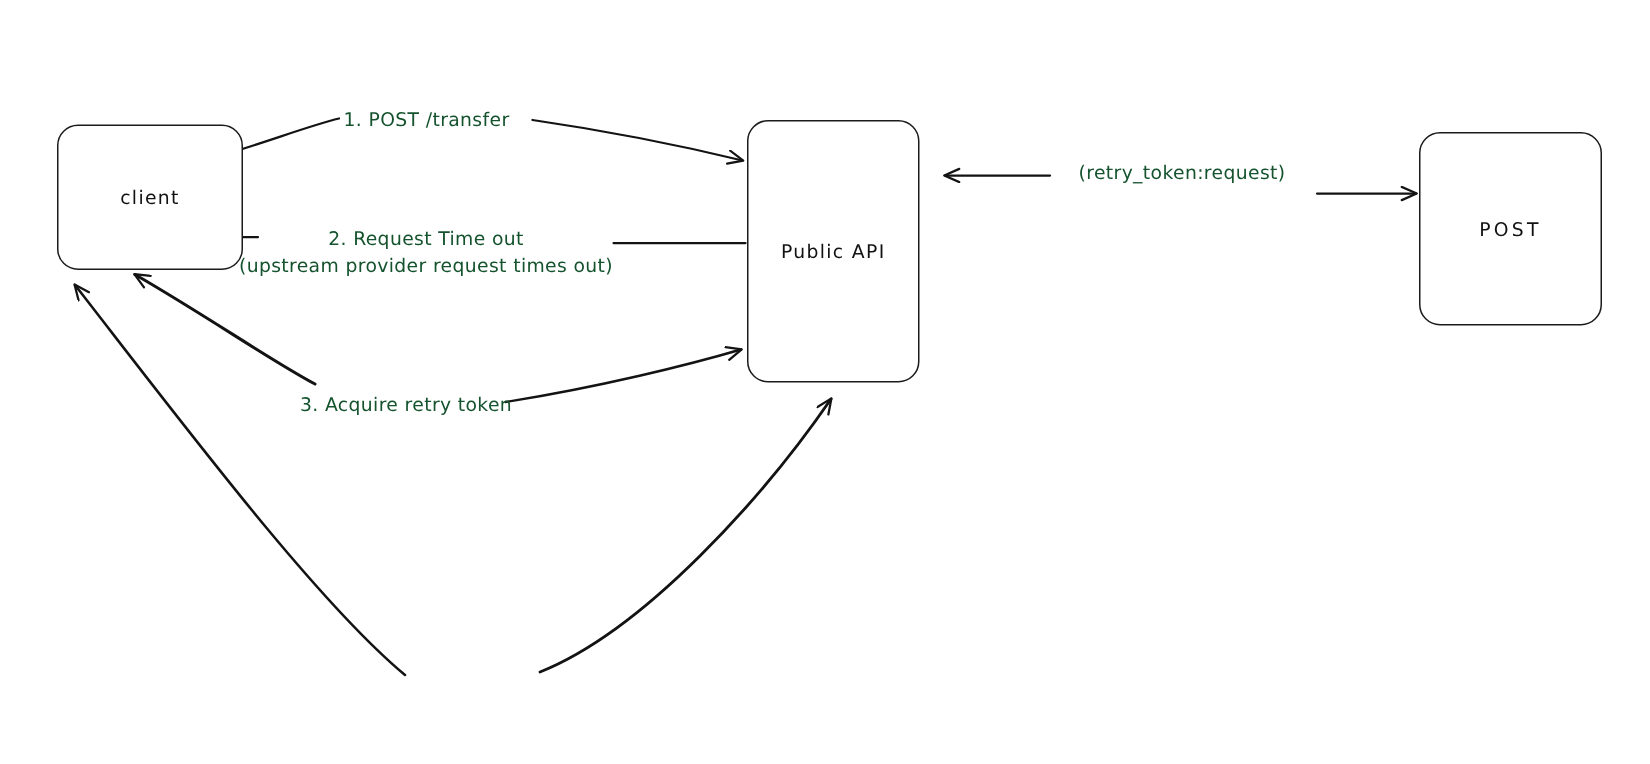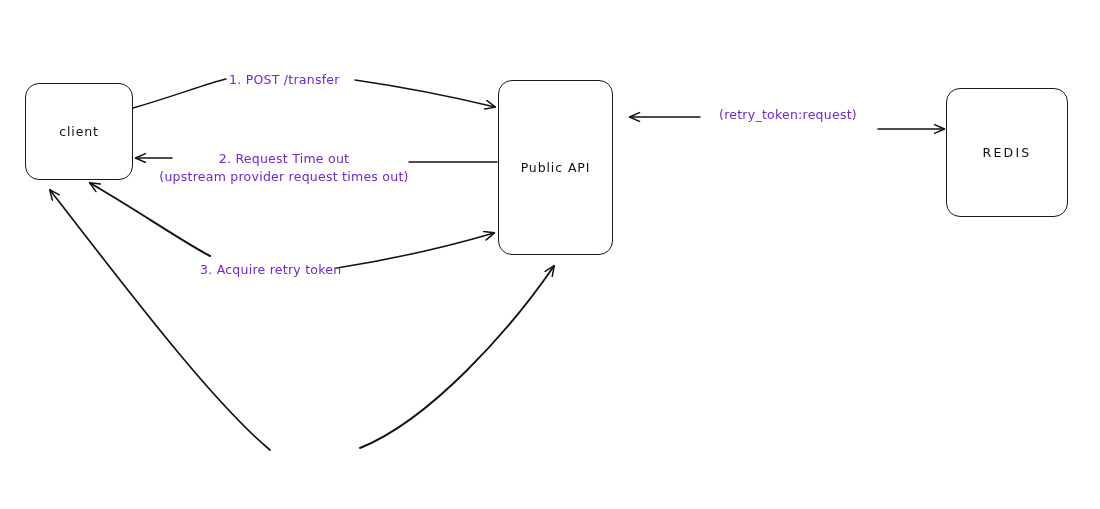--- a/index.html
+++ b/index.html
@@ -37,30 +37,30 @@
     align-items: center;
     justify-content: center;
   }
   .node-label {
     font-family: "DejaVu Sans", sans-serif;
     font-size: 12.5px;
     letter-spacing: 0.9px;
     color: #111111;
     white-space: nowrap;
   }
-  .node-client  { left: 25px;  top: 83px;  width: 108px; height: 97px; text-align: right; }
+  .node-client  { left: 38px;  top: 83px;  width: 124px; height: 97px; text-align: right; }
   .node-api     { left: 498px; top: 80px;  width: 115px; height: 175px; }
   .node-redis   { left: 946px; top: 88px;  width: 122px; height: 129px; }
   .node-redis .node-label { letter-spacing: 2.2px; }
 
   .edge-label {
     position: absolute;
     font-family: "DejaVu Sans", sans-serif;
     font-size: 12.5px;
-    color: #6d28d9;
+    color: #14532d;
     white-space: nowrap;
     letter-spacing: 0.25px;
     line-height: 17px;
     text-align: center;
   }
   .edge-label.two-line { line-height: 18px; }
   .lbl-1 { left: 229px; top: 71px; }
   .lbl-2 { left: 158px; top: 150px; width: 252px; }
   .lbl-3 { left: 200px; top: 261px; }
   .lbl-4 { left: 700px; top: 106px; width: 176px; }
@@ -109,21 +109,21 @@
 
   <div class="node node-client">
     <span class="node-label">client</span>
   </div>
 
   <div class="node node-api">
     <span class="node-label">Public API</span>
   </div>
 
   <div class="node node-redis">
-    <span class="node-label">REDIS</span>
+    <span class="node-label">POST</span>
   </div>
 
   <div class="edge-label lbl-1">1. POST /transfer</div>
 
   <div class="edge-label lbl-2 two-line">
     <div>2. Request Time out</div>
     <div>(upstream provider request times out)</div>
   </div>
 
   <div class="edge-label lbl-3">3. Acquire retry token</div>

